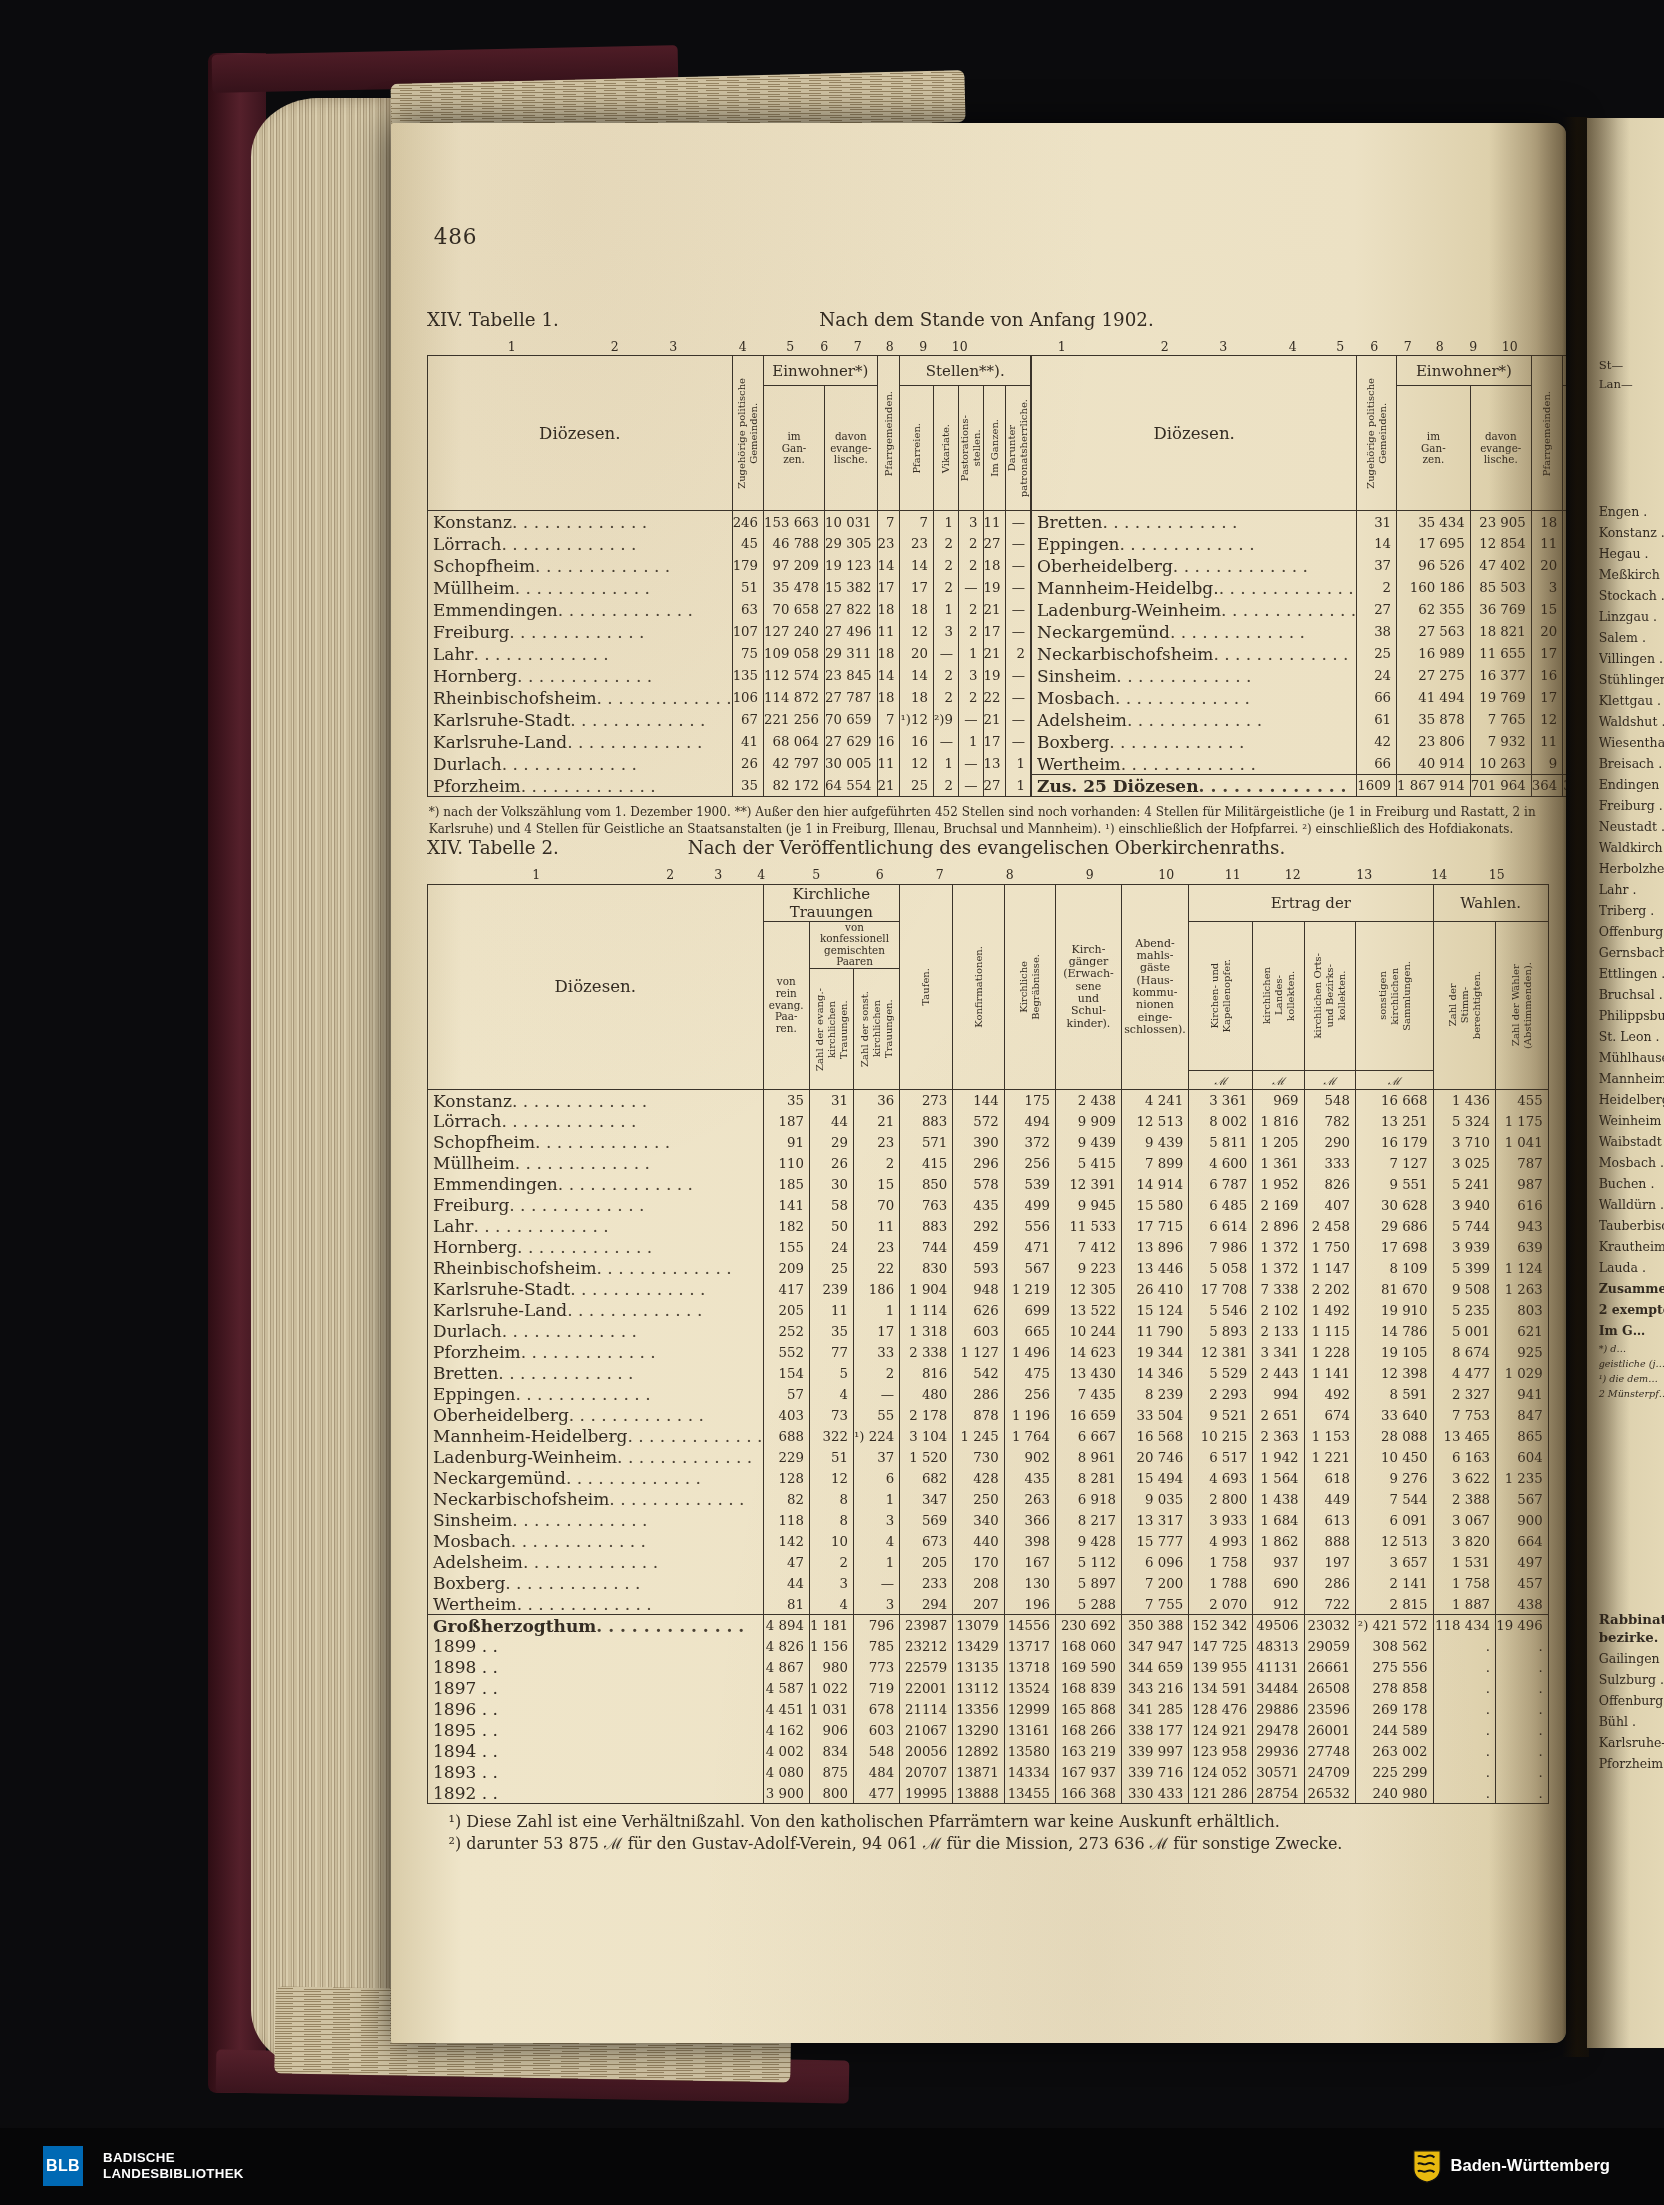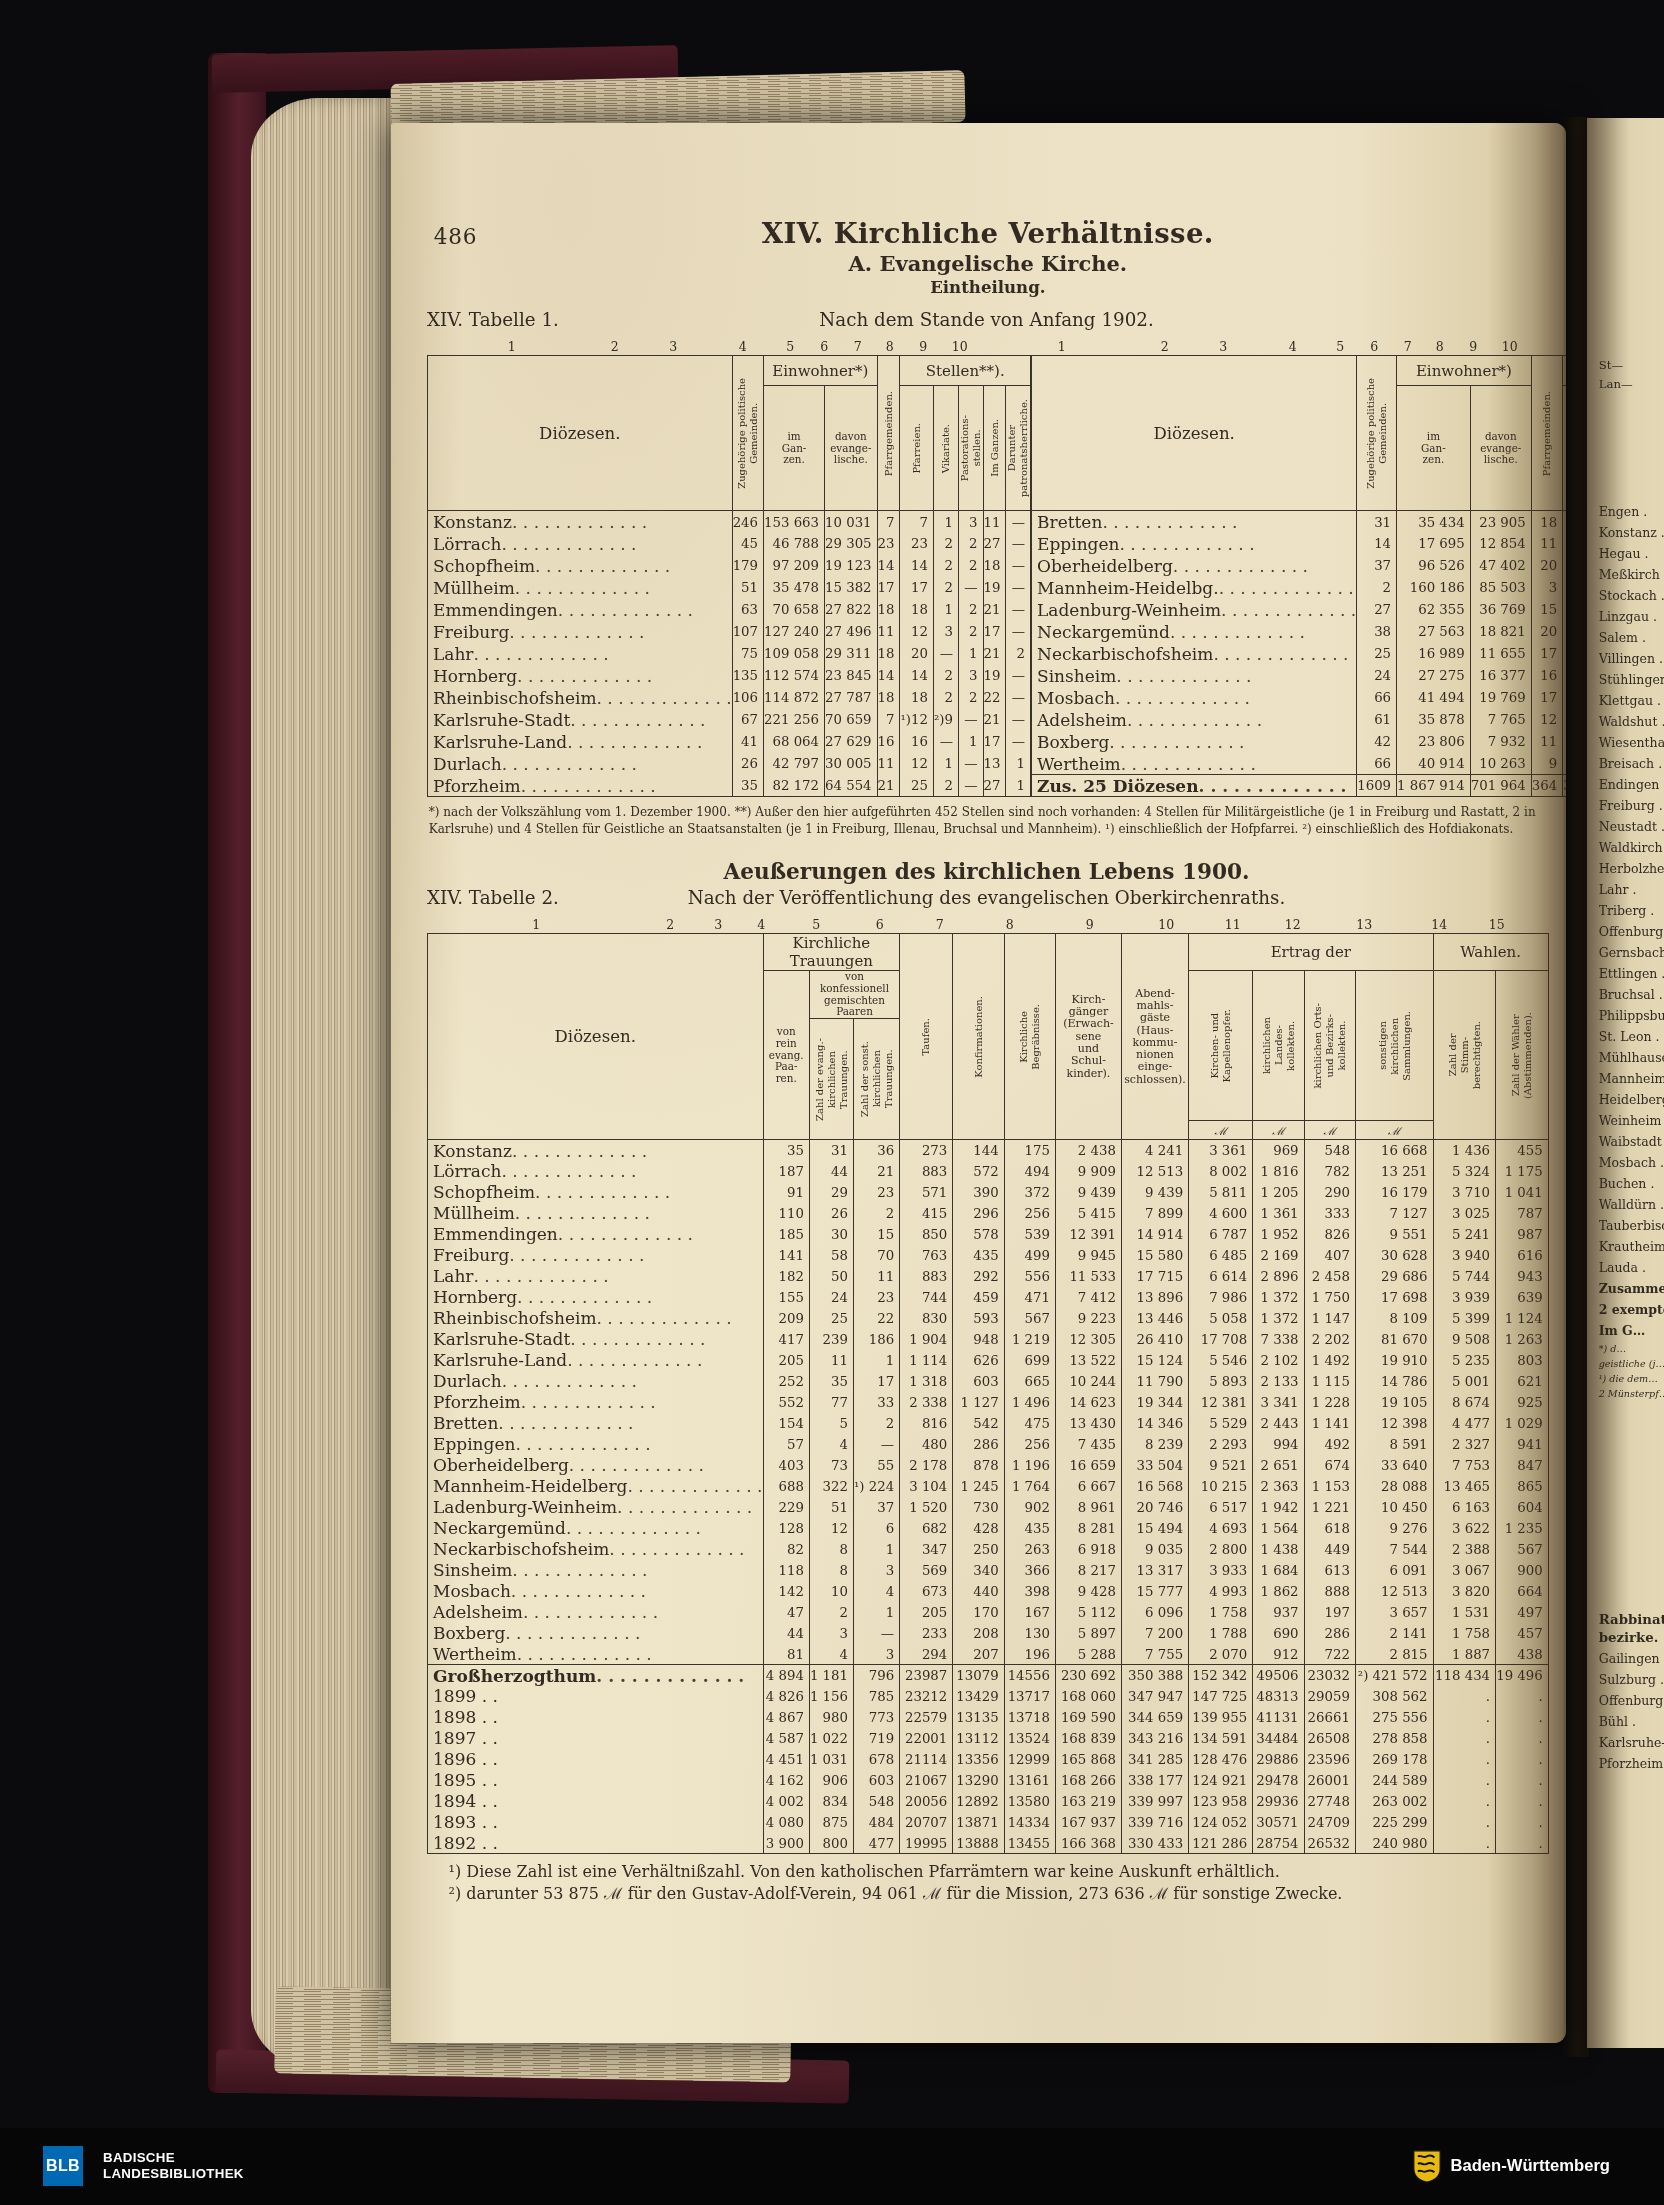--- a/index.html
+++ b/index.html
@@ -106,25 +106,20 @@
   <div class="cover-top"></div>
   <div class="cover-bottom"></div>
   <div class="fore-edge"></div>
   <div class="top-edges"></div>
   <div class="bottom-edges"></div>
 
   <div class="page-main">
     <div class="page-inner">
       <div class="page-head">
         <span class="pageno">486</span>
-        <div class="titles">
-          <h1>XIV. Kirchliche Verhältnisse.</h1>
-          <h2>A. Evangelische Kirche.</h2>
-          <h3>Eintheilung.</h3>
-        </div>
       </div>
 
       <div class="tbl-label-row">
         <span class="lab">XIV. Tabelle 1.</span>
         <span class="cap">Nach dem Stande von Anfang 1902.</span>
       </div>
       <div id="t1nums" class="nums" style="grid-template-columns: 166px 40px 77px 62px 33px 35px 32px 32px 35px 38px 166px 40px 77px 62px 33px 35px 32px 32px 35px 38px;">
           <div>1</div>
           <div>2</div>
           <div>3</div>
@@ -695,21 +690,20 @@
                 <td class="v">41</td>
                 <td class="v">18</td>
                 <td class="v">452</td>
                 <td class="v">8</td>
               </tr>
             </tbody>
           </table>
         </div>
       <p class="fn">*) nach der Volkszählung vom 1. Dezember 1900.   **) Außer den hier aufgeführten 452 Stellen sind noch vorhanden: 4 Stellen für Militärgeistliche (je 1 in Freiburg und Rastatt, 2 in Karlsruhe) und 4 Stellen für Geistliche an Staatsanstalten (je 1 in Freiburg, Illenau, Bruchsal und Mannheim).   ¹) einschließlich der Hofpfarrei.   ²) einschließlich des Hofdiakonats.</p>
 
-      <h2 class="t2head">Aeußerungen des kirchlichen Lebens 1900.</h2>
       <div class="tbl-label-row">
         <span class="lab">XIV. Tabelle 2.</span>
         <span class="cap">Nach der Veröffentlichung des evangelischen Oberkirchenraths.</span>
       </div>
       <div id="t2nums" class="nums" style="grid-template-columns: 215px 53px 43px 43px 67px 60px 60px 80px 80px 73px 60px 60px 83px 67px 48px;">
           <div>1</div>
           <div>2</div>
           <div>3</div>
           <div>4</div>
           <div>5</div>

